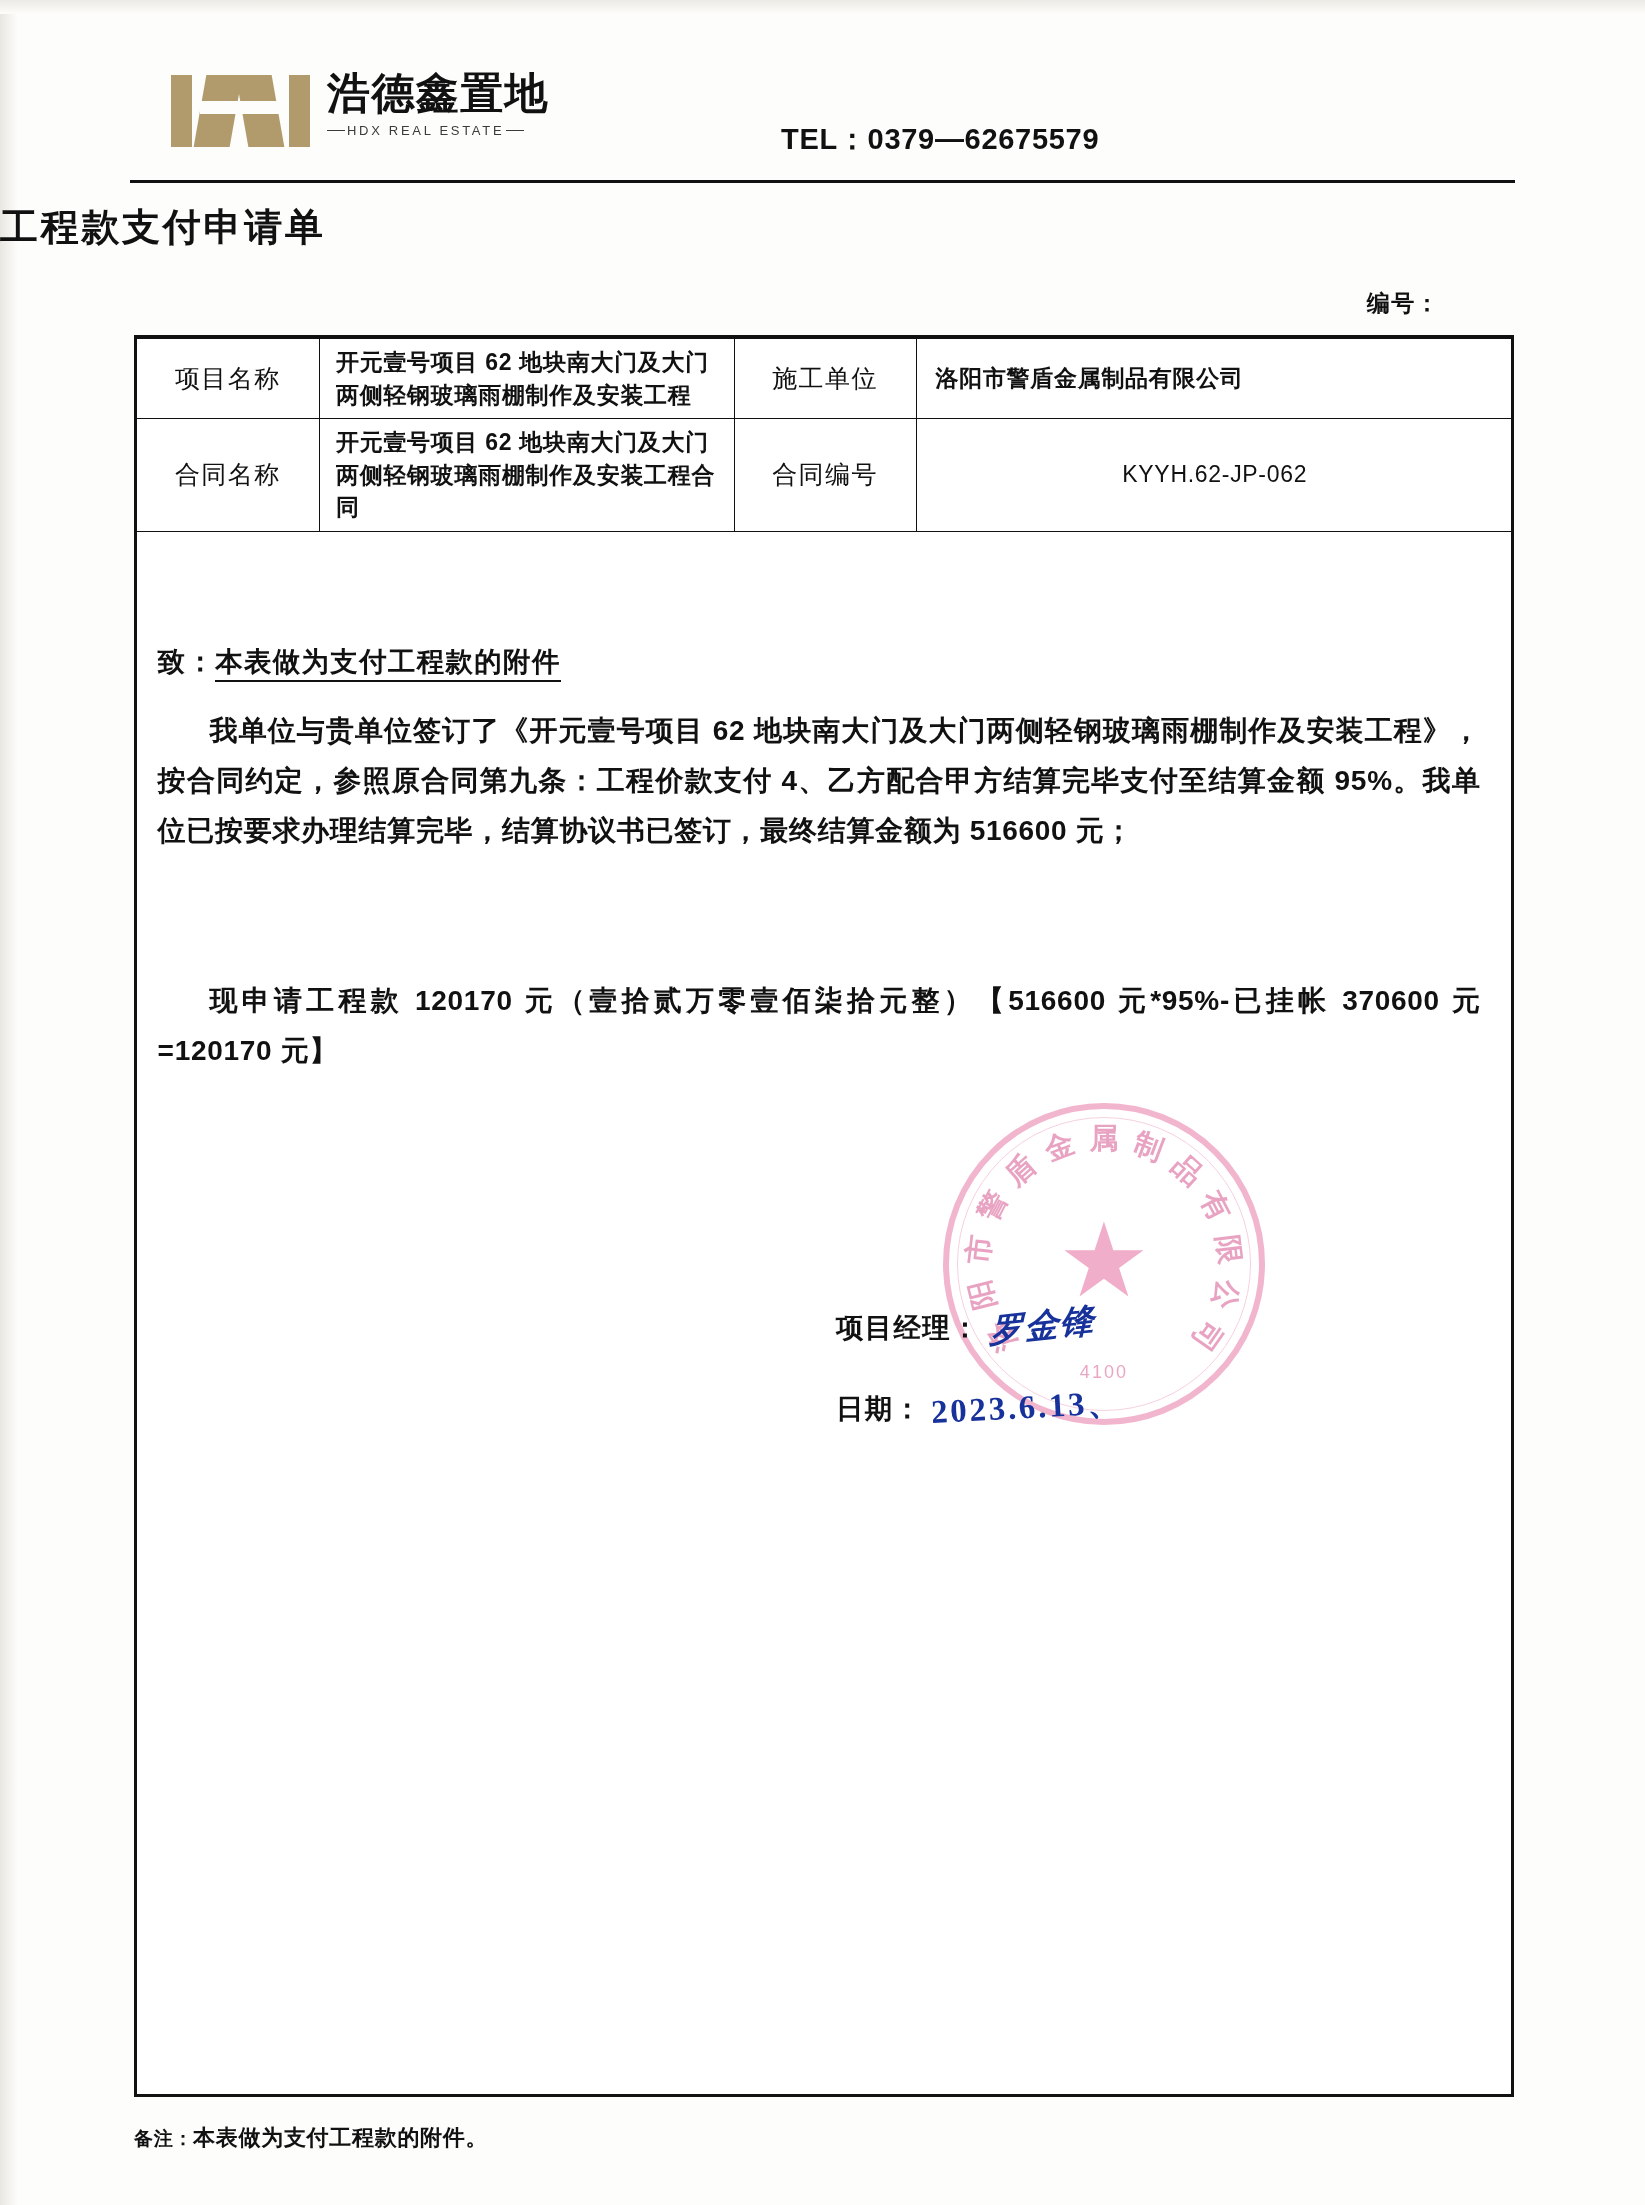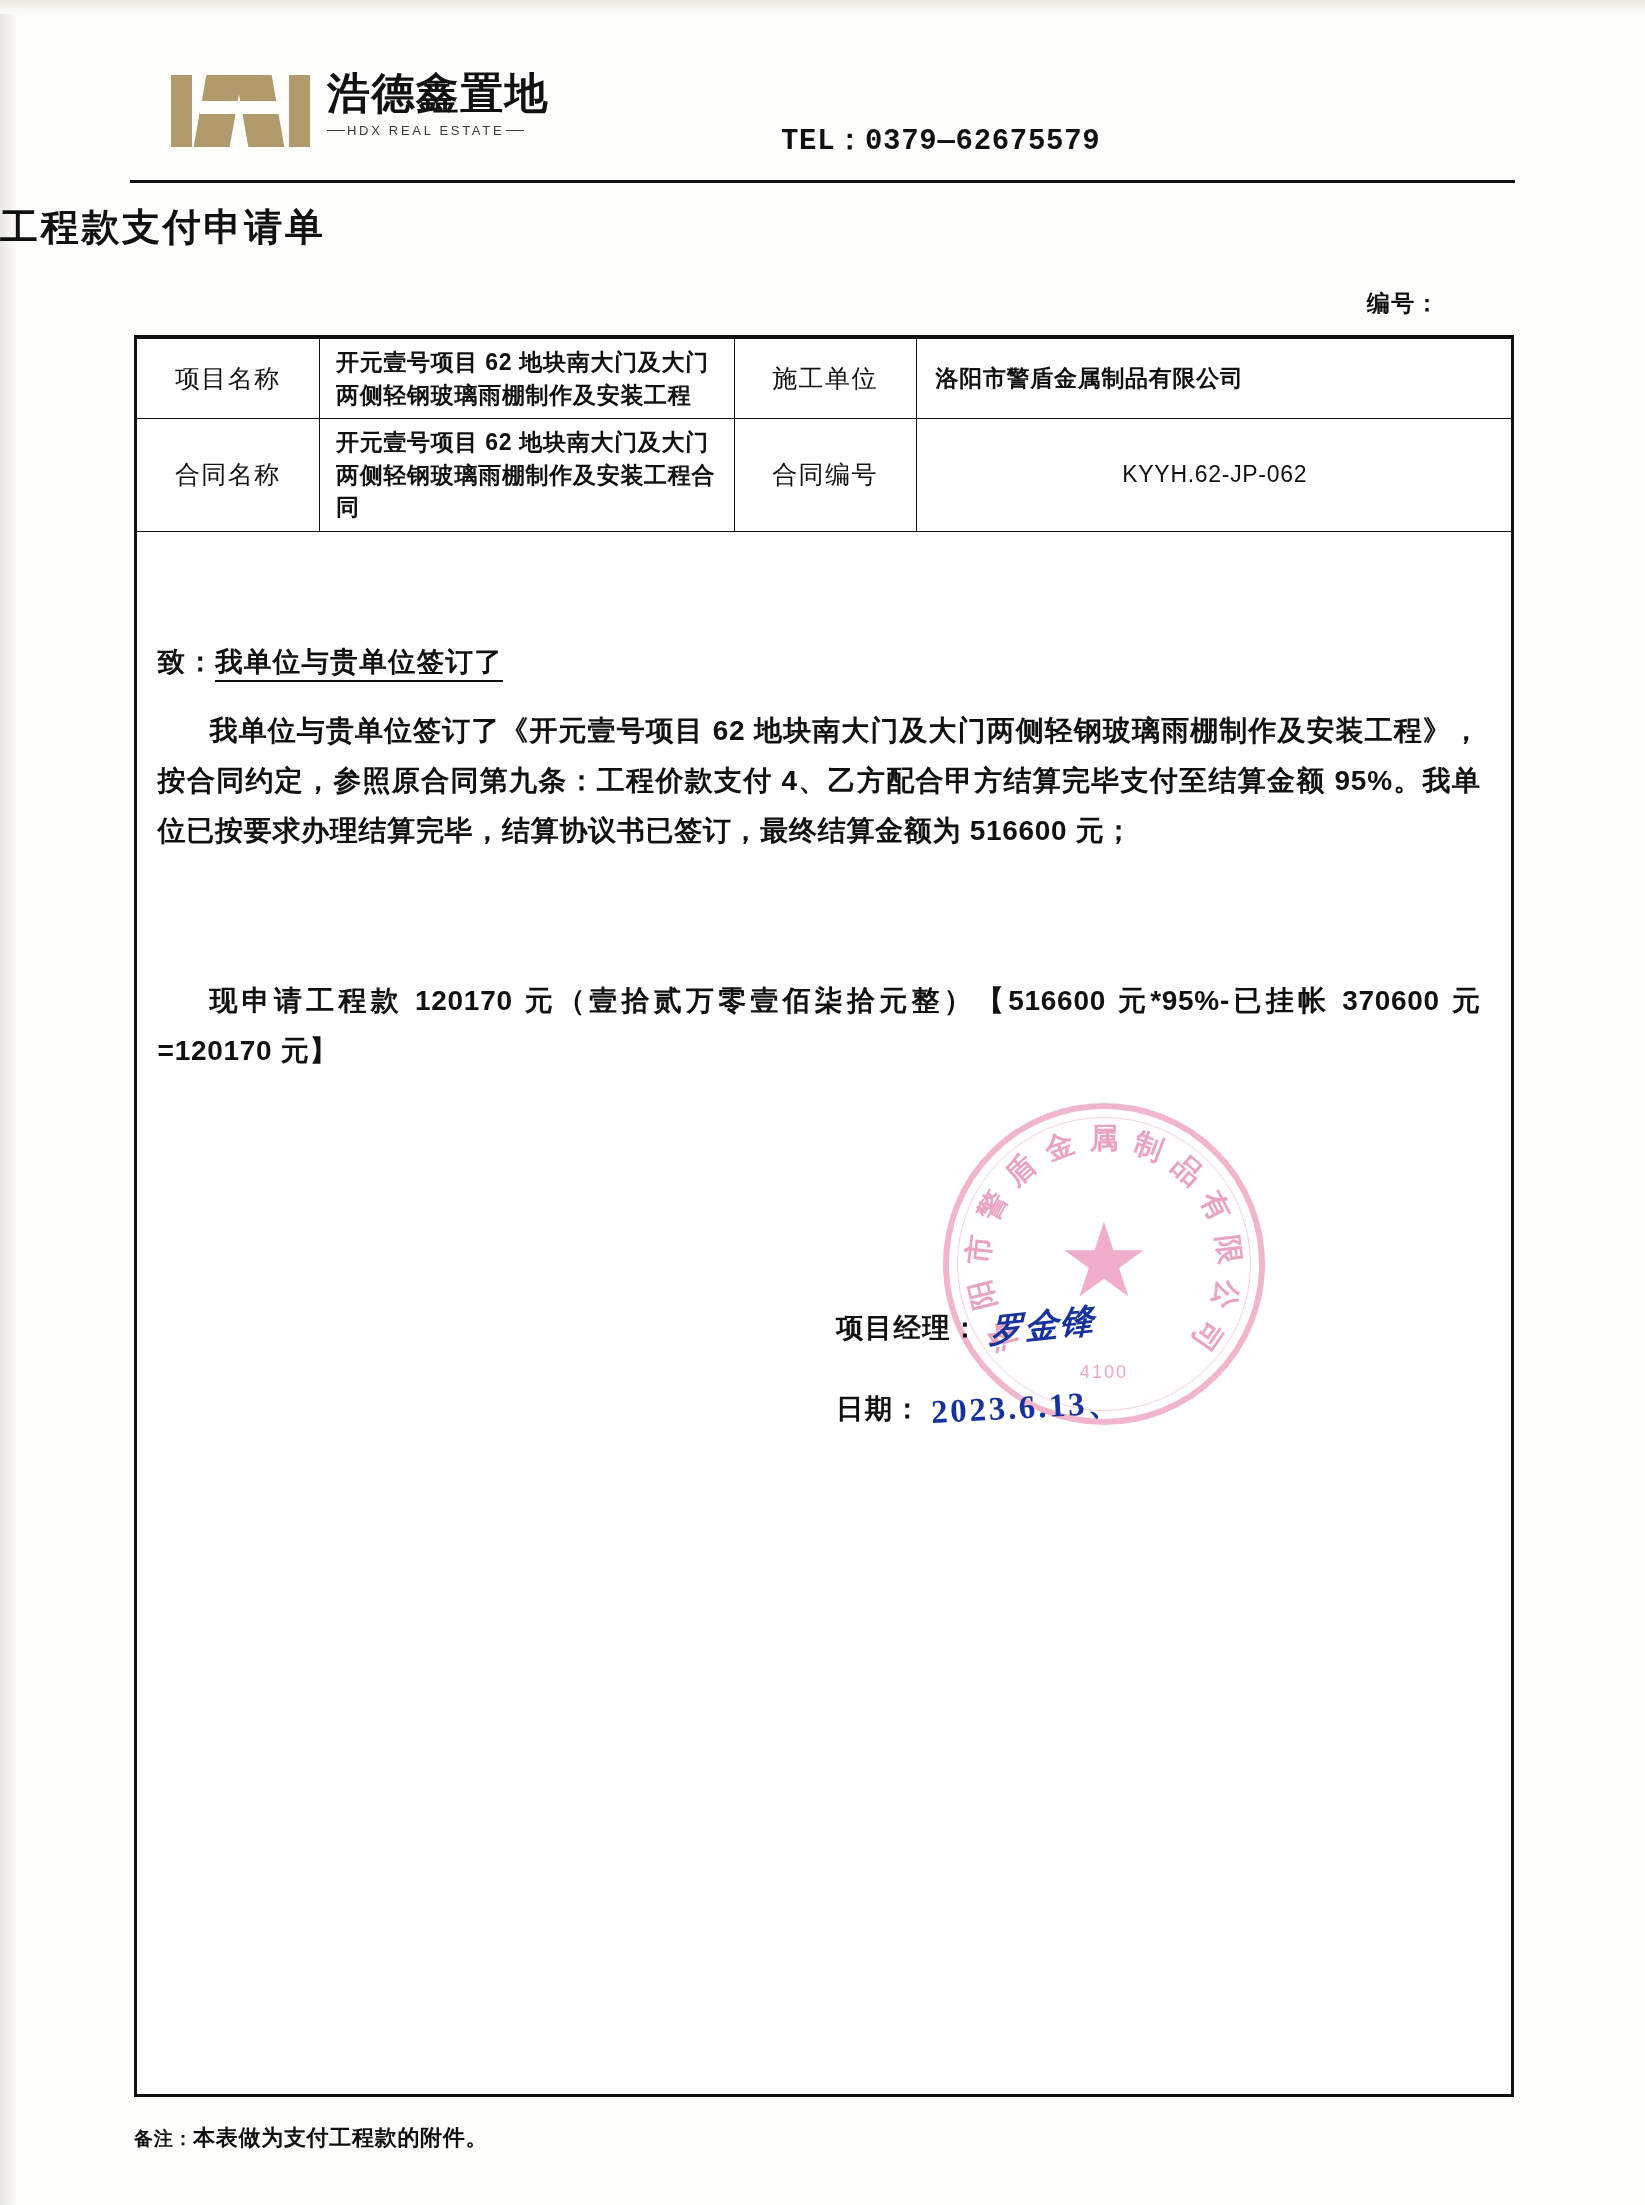--- a/index.html
+++ b/index.html
@@ -86,21 +86,21 @@
   .logo-en .rule {
     display: inline-block;
     height: 1.4px;
     background: #3b3b3b;
     width: 18px;
   }
   .tel {
     position: absolute;
     left: 651px;
     top: 55px;
-    font-family: Liberation Mono, monospace;
+    font-family: Liberation Sans, sans-serif;
     font-weight: bold;
     font-size: 29px;
     letter-spacing: 0.7px;
     white-space: nowrap;
   }
   .header-rule {
     position: absolute;
     left: 130px;
     top: 180px;
     width: 1385px;
@@ -374,21 +374,21 @@
         <tr>
           <td class="lbl noleft">合同名称</td>
           <td class="val-multiline">开元壹号项目 62 地块南大门及大门两侧轻钢玻璃雨棚制作及安装工程合同</td>
           <td class="lbl">合同编号</td>
           <td class="val-center noright">KYYH.62-JP-062</td>
         </tr>
       </tbody>
     </table>
 
     <div class="to-line">
-      <span>致：</span><span class="u">我单位与贵单位签订了</span>
+      <span>致：</span><span class="u">本表做为支付工程款的附件</span>
     </div>
 
     <div class="para p1">我单位与贵单位签订了《开元壹号项目 62 地块南大门及大门两侧轻钢玻璃雨棚制作及安装工程》，按合同约定，参照原合同第九条：工程价款支付 4、乙方配合甲方结算完毕支付至结算金额 95%。我单位已按要求办理结算完毕，结算协议书已签订，最终结算金额为 516600 元；</div>
     <div class="para p2">现申请工程款 120170 元（壹拾贰万零壹佰柒拾元整）【516600 元*95%-已挂帐 370600 元=120170 元】</div>
 
     <div class="stamp">
       <div class="inner-ring"></div>
       <div class="arc-text" id="sealArc">
           <span style="transform: rotate(-215deg) translate(125px) rotate(90deg) translate(-50%, -50%);">洛</span>
           <span style="transform: rotate(-194.167deg) translate(125px) rotate(90deg) translate(-50%, -50%);">阳</span>

